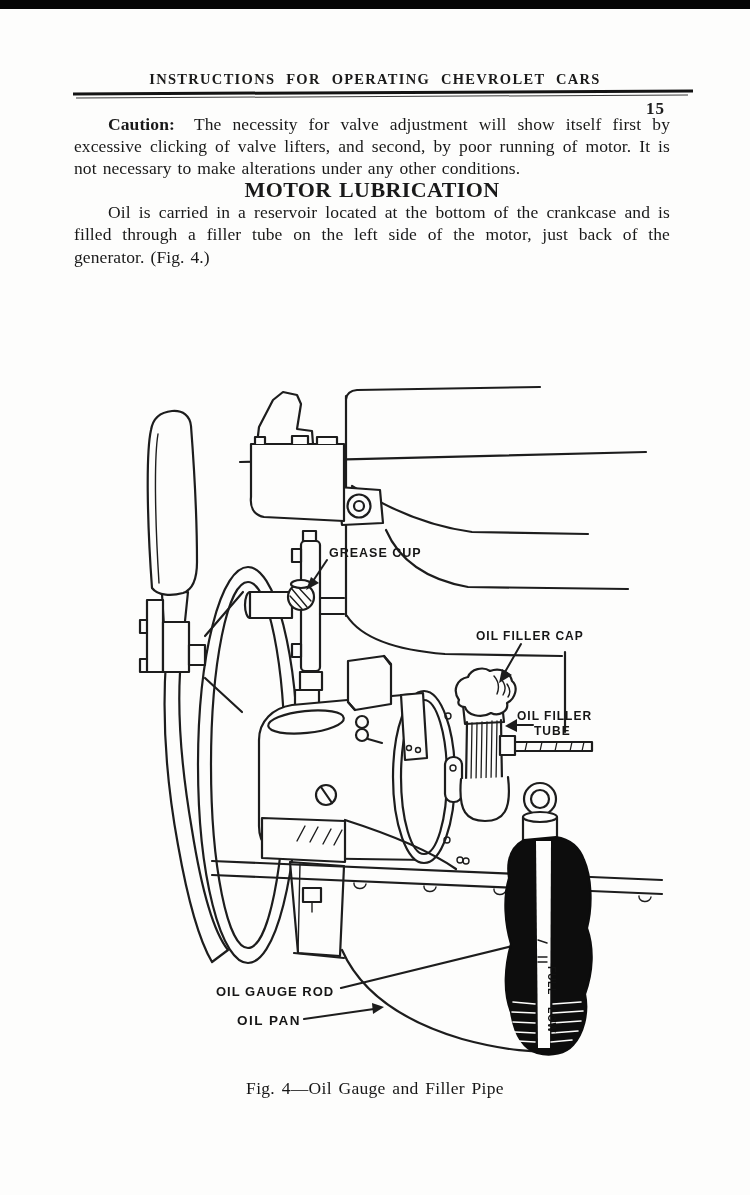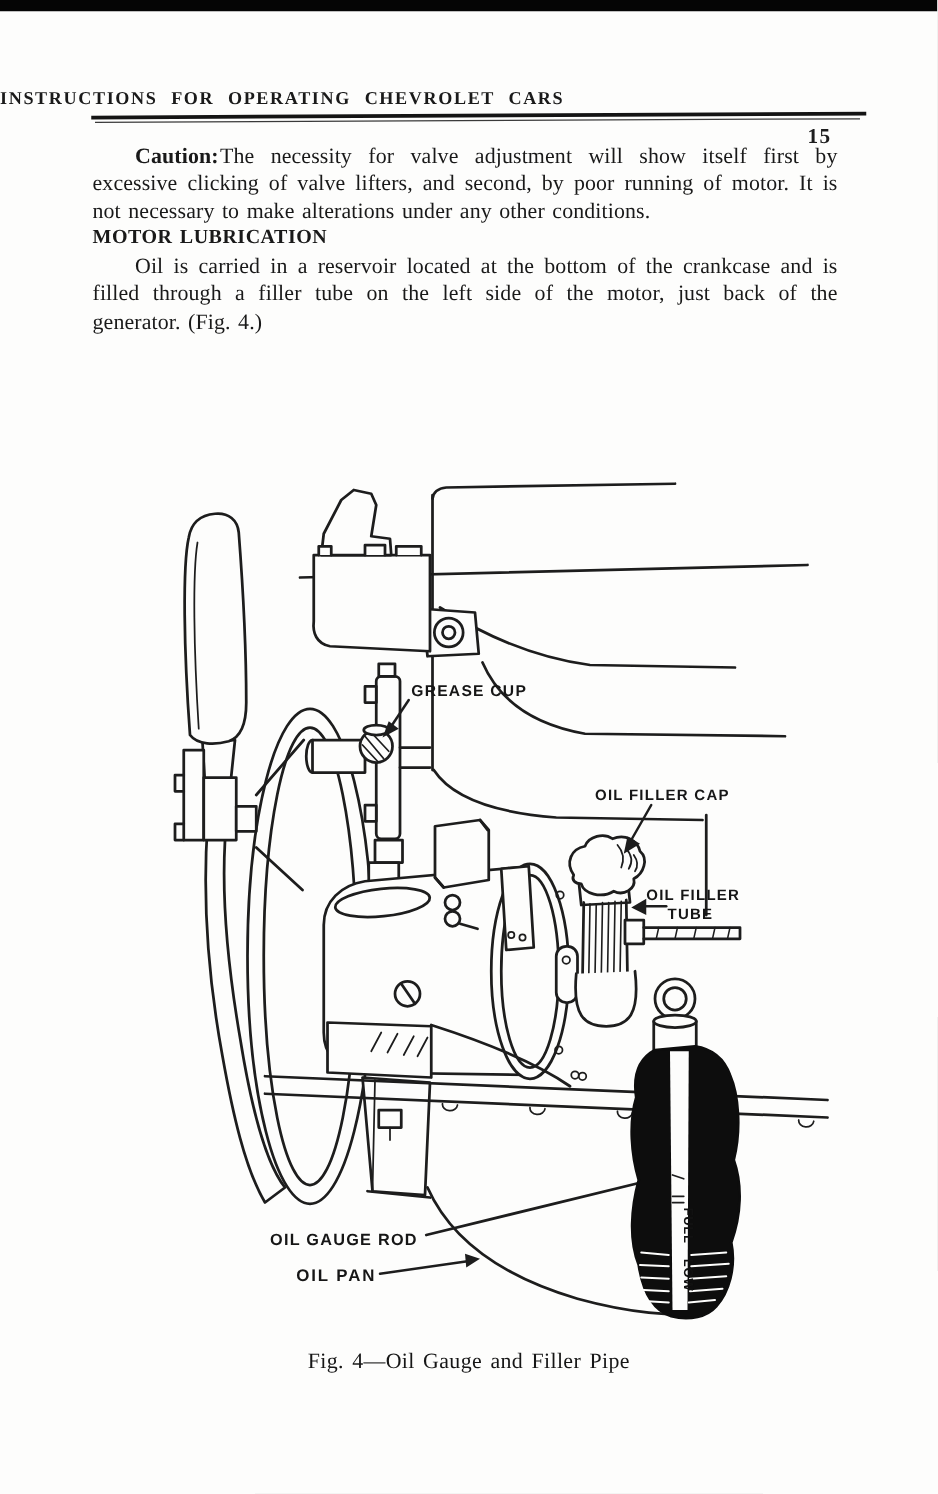--- a/index.html
+++ b/index.html
@@ -3,38 +3,38 @@
 <meta charset="utf-8">
 <style>
   html,body{margin:0;padding:0;background:#e8e8e8;}
   #page{
     position:relative;width:750px;height:1195px;margin:0 auto;
     background:#fdfdfc;overflow:hidden;
     font-family:"Liberation Serif",serif;color:#1d1d1d;
   }
   .scan-edge{position:absolute;left:0;top:0;width:750px;height:9px;background:#050505;}
   .hdr-title{
-    position:absolute;left:0;top:71px;width:750px;
+    position:absolute;left:0;top:71px;width:750px;text-align:center;
     font-weight:bold;font-size:14.5px;letter-spacing:1.3px;word-spacing:6px;color:#1a1a1a;
   }
   .hdr-page{
     position:absolute;left:646px;top:67px;font-weight:bold;font-size:17px;letter-spacing:1px;margin-top:32px;
   }
   .rule-a{position:absolute;left:73px;top:91px;width:620px;height:2.6px;background:#141414;transform:rotate(-0.28deg);}
   .rule-b{position:absolute;left:76px;top:95.6px;width:612px;height:1.4px;background:#3a3a3a;transform:rotate(-0.28deg);}
   .bodytext{
     position:absolute;left:74px;top:113px;width:596px;
     font-size:17.5px;line-height:22.1px;text-align:justify;
     letter-spacing:0.1px;word-spacing:1.5px;color:#191919;
   }
   .bodytext p{margin:0;}
   .indent{text-indent:34px;}
-  .caution-label{font-weight:bold;margin-right:1px;}
+  .caution-label{font-weight:bold;margin-right:19px;}
   .sec-head{
-    margin:7px 0 6px 0;font-weight:bold;font-size:16px;
+    margin:7px 0 6px 0;text-align:center;font-weight:bold;font-size:22px;
     letter-spacing:0.4px;text-indent:0;
   }
   .figure-svg{position:absolute;left:0;top:0;width:750px;height:1195px;}
   .caption{
     position:absolute;left:0;top:1078px;width:750px;text-align:center;
     font-weight:normal;font-size:17.5px;letter-spacing:0.3px;word-spacing:2px;color:#161616;
   }
   .ln{stroke:#1d1d1d;stroke-width:2.2;fill:none;stroke-linecap:round;stroke-linejoin:round;}
   .wh{fill:#fdfdfc;}
   .thin{stroke-width:1.4;}

